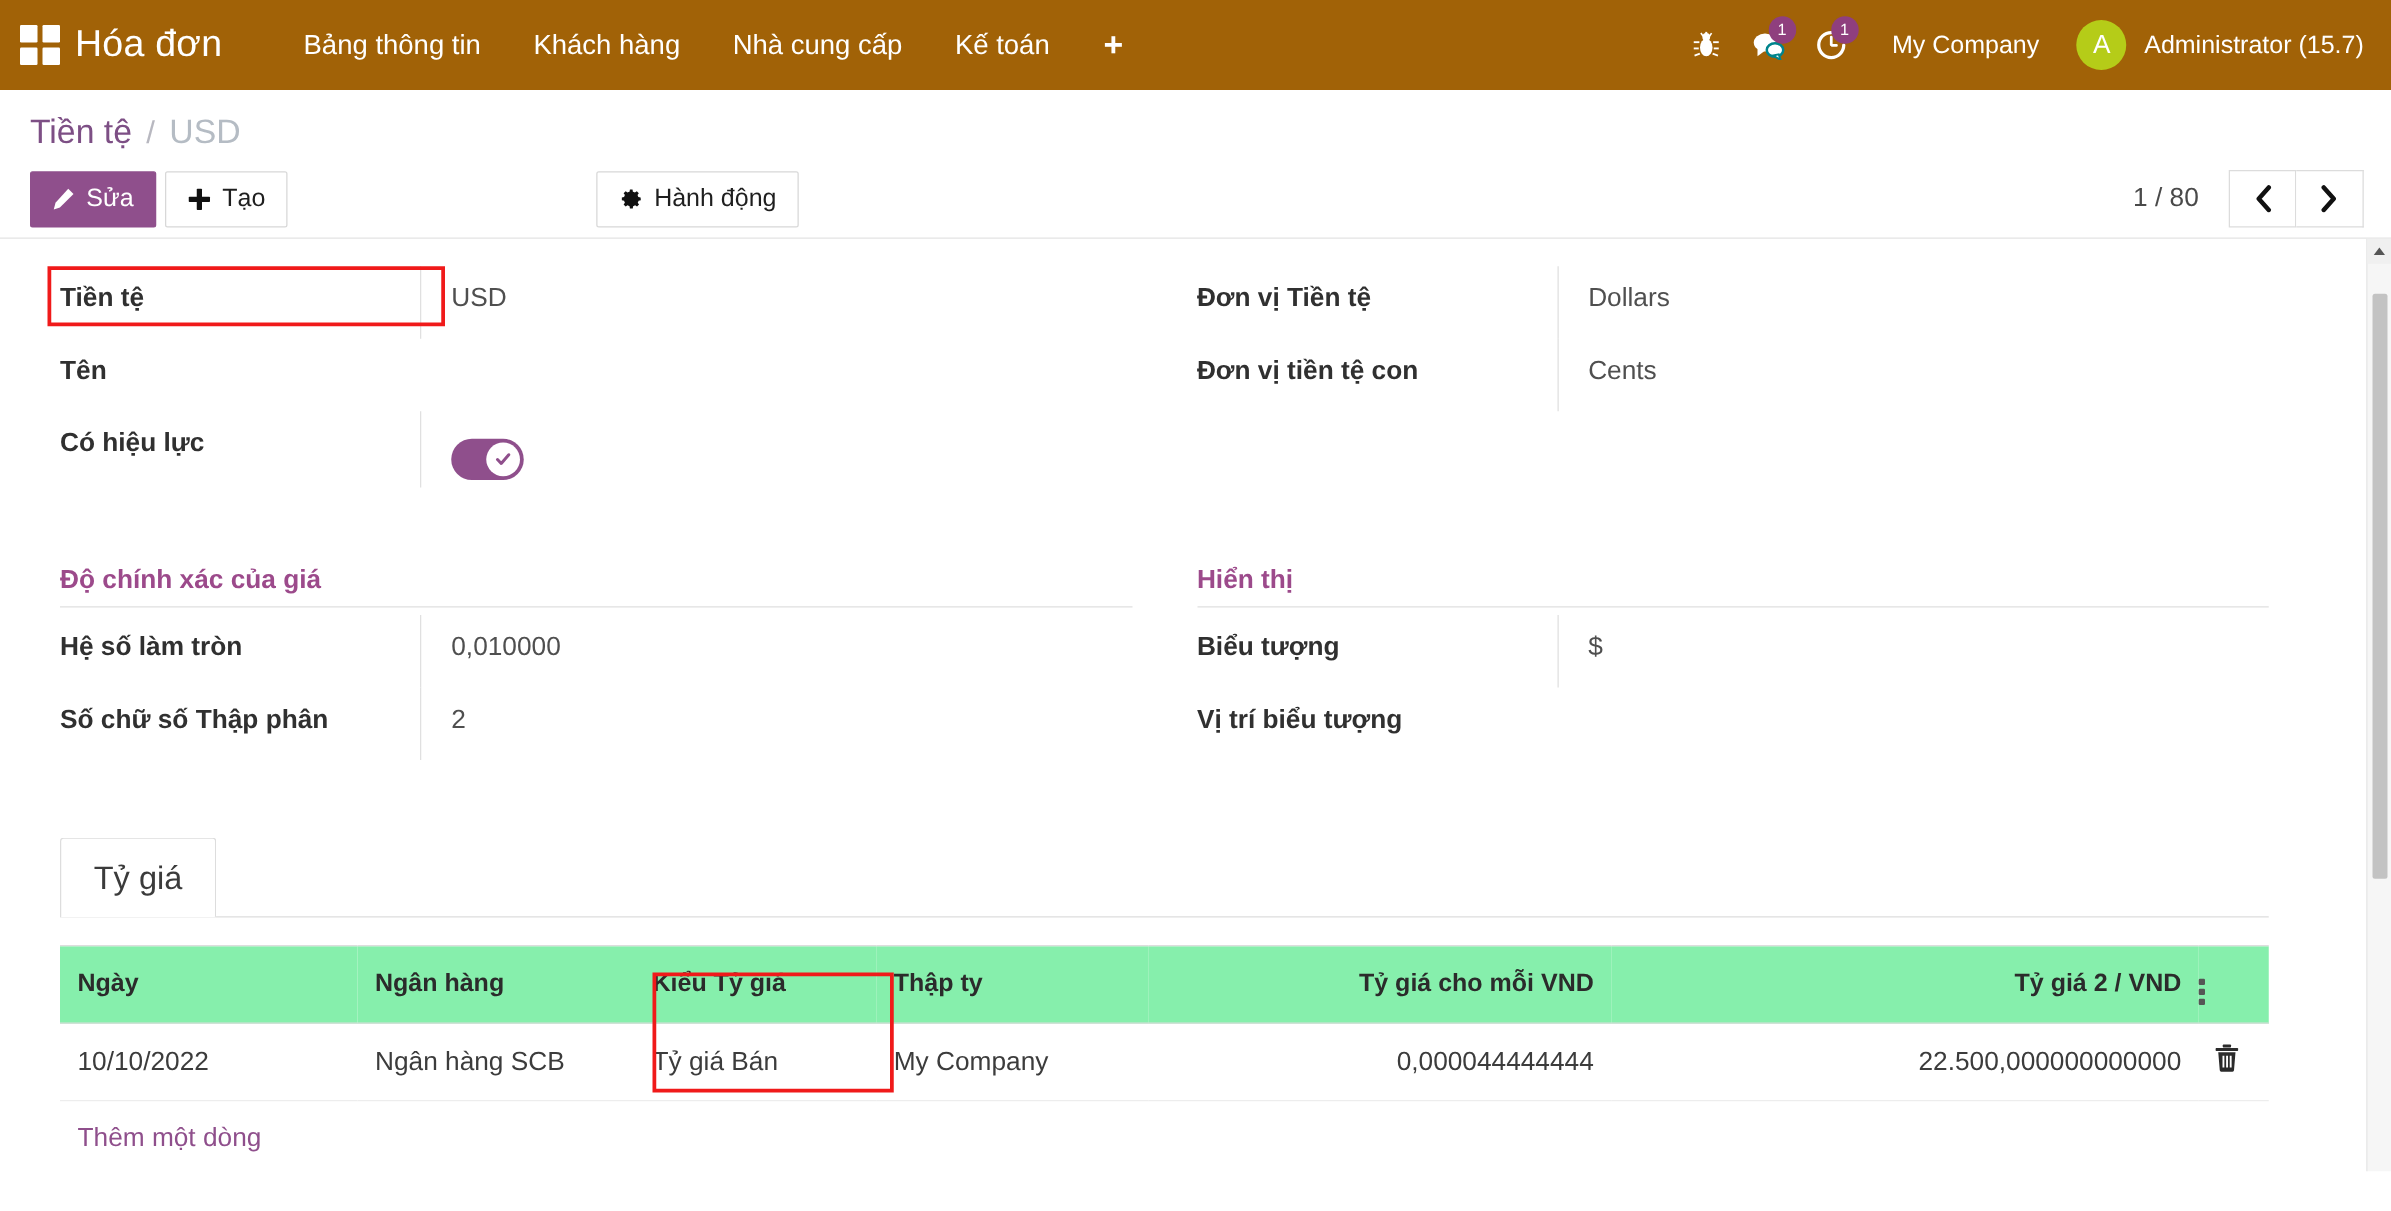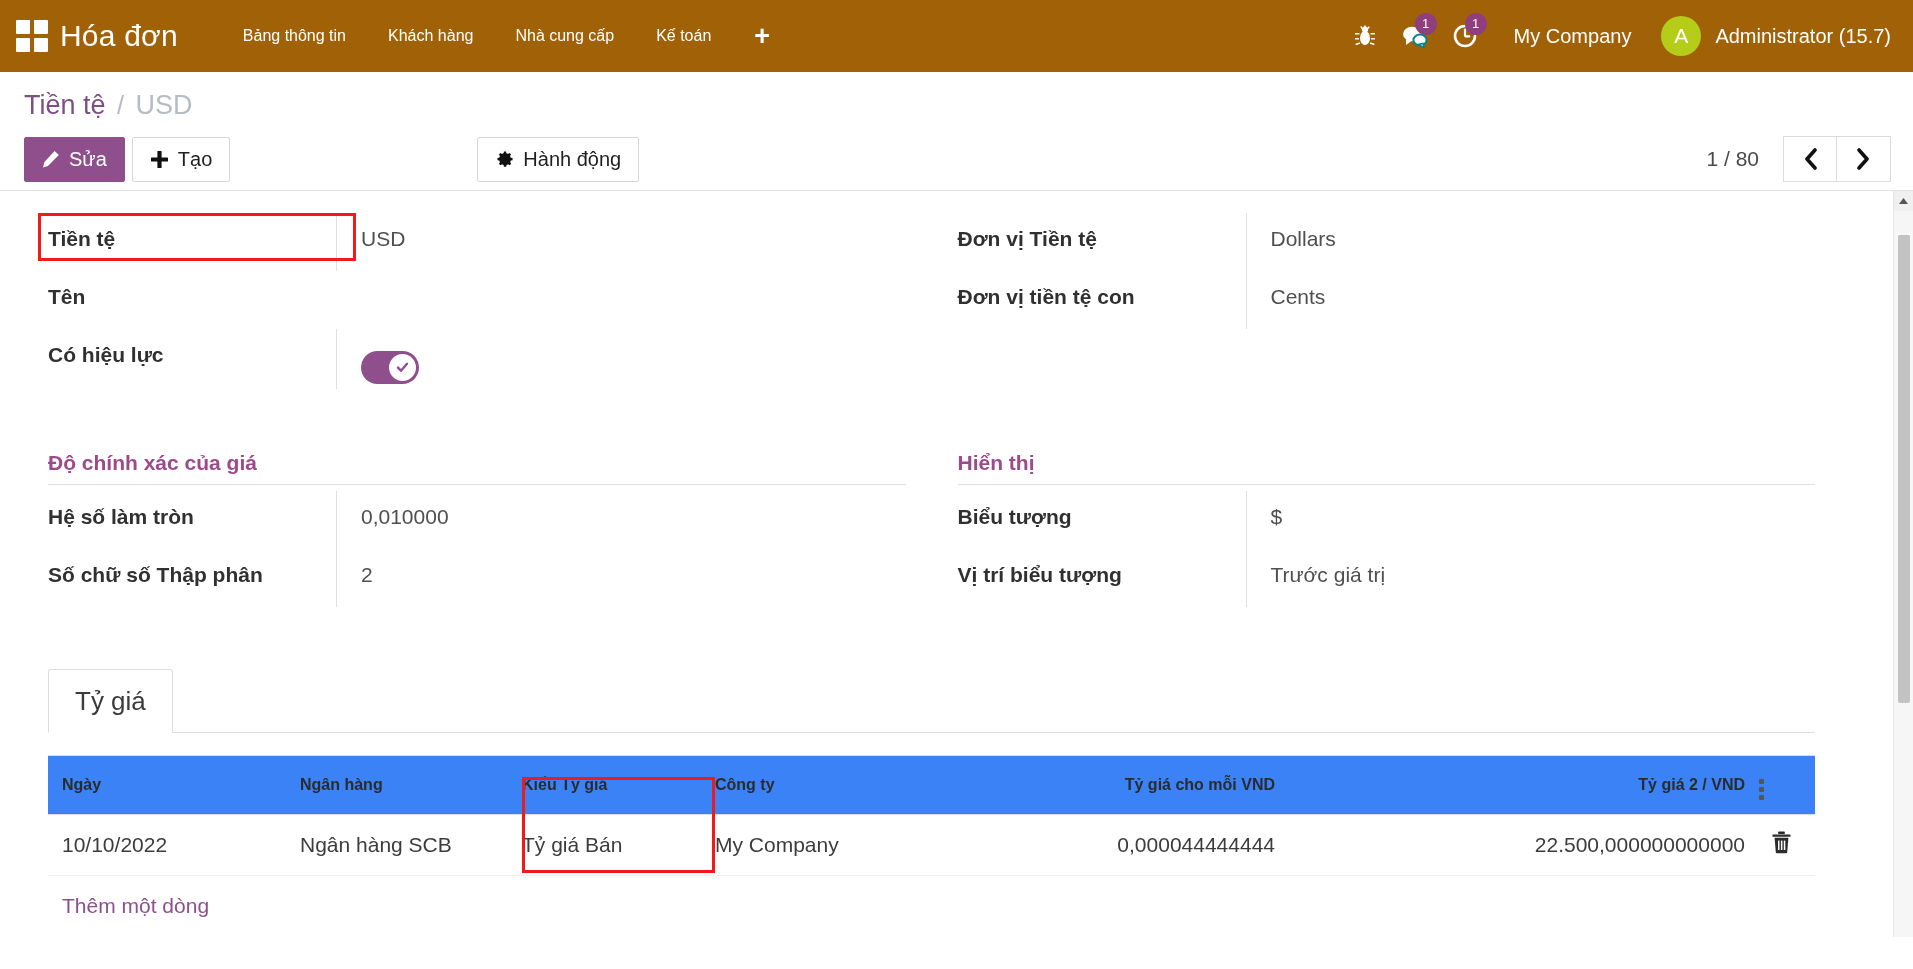--- a/index.html
+++ b/index.html
@@ -37,21 +37,21 @@
 
   .brand {
     font-size: 30px;
     font-weight: 400;
     letter-spacing: .2px;
     margin-right: 44px;
     white-space: nowrap;
     color: #ffffff;
   }
   .menu-item {
-    font-size: 16px;
+    font-size: 22px;
     padding: 0 21px;
     line-height: 72px;
     white-space: nowrap;
     cursor: pointer;
     color: #ffffff;
     text-align: center;
   }
   .menu-plus {
     font-size: 27px;
     font-weight: bold;
@@ -277,22 +277,22 @@
     cursor: pointer;
     border-radius: 3px 3px 0 0;
   }
 
   table.rates {
     width: 100%;
     border-collapse: collapse;
     margin-top: 22px;
   }
   table.rates thead th {
-    background: #3b82f6;
-    font-size: 16px;
+    background: #86efac;
+    font-size: 20px;
     color: #2b2b2b;
     font-weight: bold;
     text-align: left;
     padding: 14px 14px 14px 14px;
     border-bottom: 1px solid #dddddd;
     border-top: 1px solid #dddddd;
     white-space: nowrap;
   }
   table.rates thead th.num { text-align: right; }
   table.rates tbody td {
@@ -522,39 +522,38 @@
       </div>
 
       <div class="col col-right">
         <div class="section-title">Hiển thị</div>
         <div class="field-row">
           <div class="f-label">Biểu tượng</div>
           <div class="f-value">$</div>
         </div>
         <div class="field-row">
           <div class="f-label">Vị trí biểu tượng</div>
-          <div class="f-value">Trước giá trị</div>
         </div>
       </div>
     </div>
 
     <div class="notebook">
       <div class="tabs">
         <div class="tab">Tỷ giá</div>
       </div>
 
       <div style="position:relative;">
         <div class="highlight-box" style="left:474px; top:22px; width:193px; height:96px;"></div>
         <table class="rates">
           <thead>
             <tr>
               <th style="width:238px;">Ngày</th>
               <th style="width:222px;">Ngân hàng</th>
               <th style="width:193px;">Kiểu Tỷ giá</th>
-              <th style="width:218px;">Công ty</th>
+              <th style="width:218px;">Thập ty</th>
               <th class="num" style="width:370px;">Tỷ giá cho mỗi VND</th>
               <th class="num">Tỷ giá 2 / VND</th>
               <th class="opt-cell">
                 <span class="kebab">
                   <i></i>
                   <i></i>
                   <i></i>
                 </span>
               </th>
             </tr>

